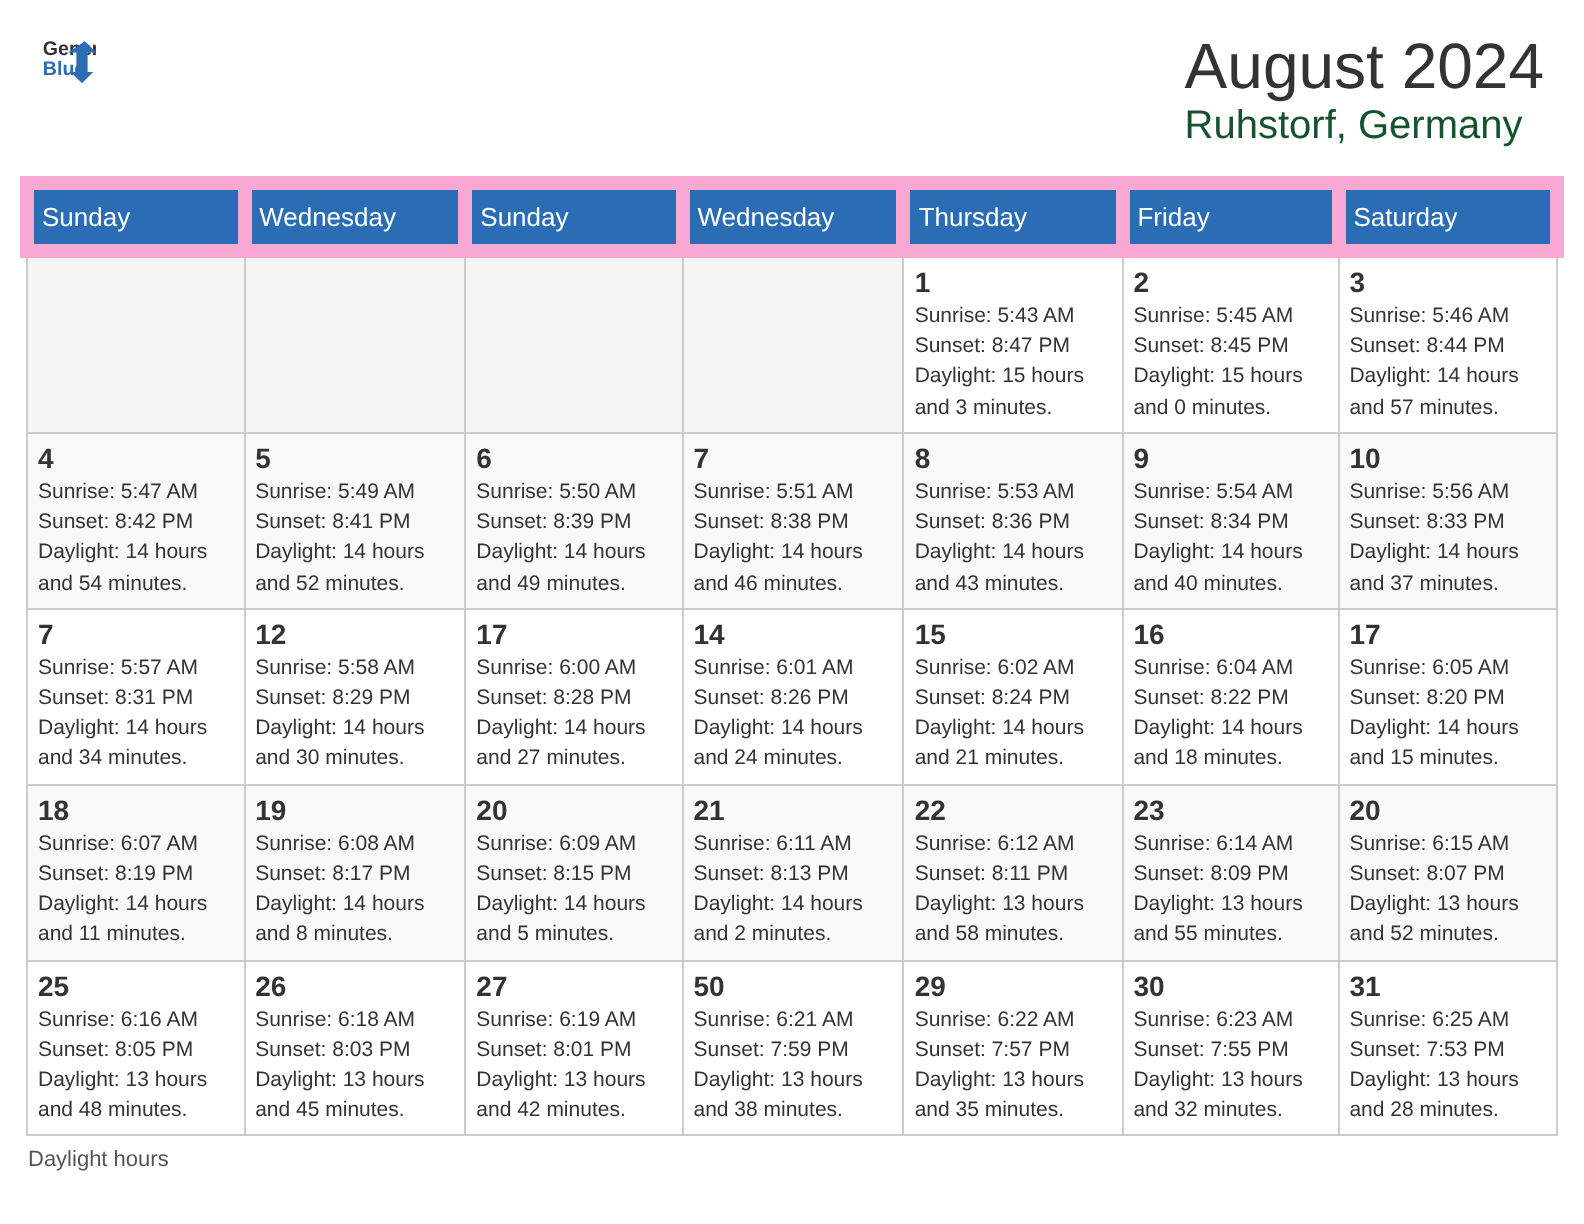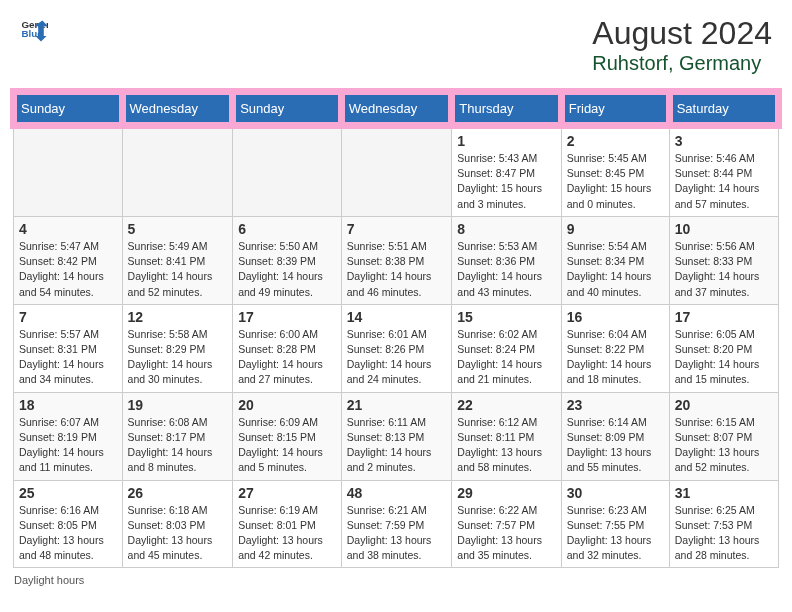--- a/index.html
+++ b/index.html
@@ -314,21 +314,21 @@
 and 45 minutes.</div>
         </td>
         <td>
           <div class="day-num">27</div>
           <div class="day-detail">Sunrise: 6:19 AM
 Sunset: 8:01 PM
 Daylight: 13 hours
 and 42 minutes.</div>
         </td>
         <td>
-          <div class="day-num">48</div>
+          <div class="day-num">50</div>
           <div class="day-detail">Sunrise: 6:21 AM
 Sunset: 7:59 PM
 Daylight: 13 hours
 and 38 minutes.</div>
         </td>
         <td>
           <div class="day-num">29</div>
           <div class="day-detail">Sunrise: 6:22 AM
 Sunset: 7:57 PM
 Daylight: 13 hours

